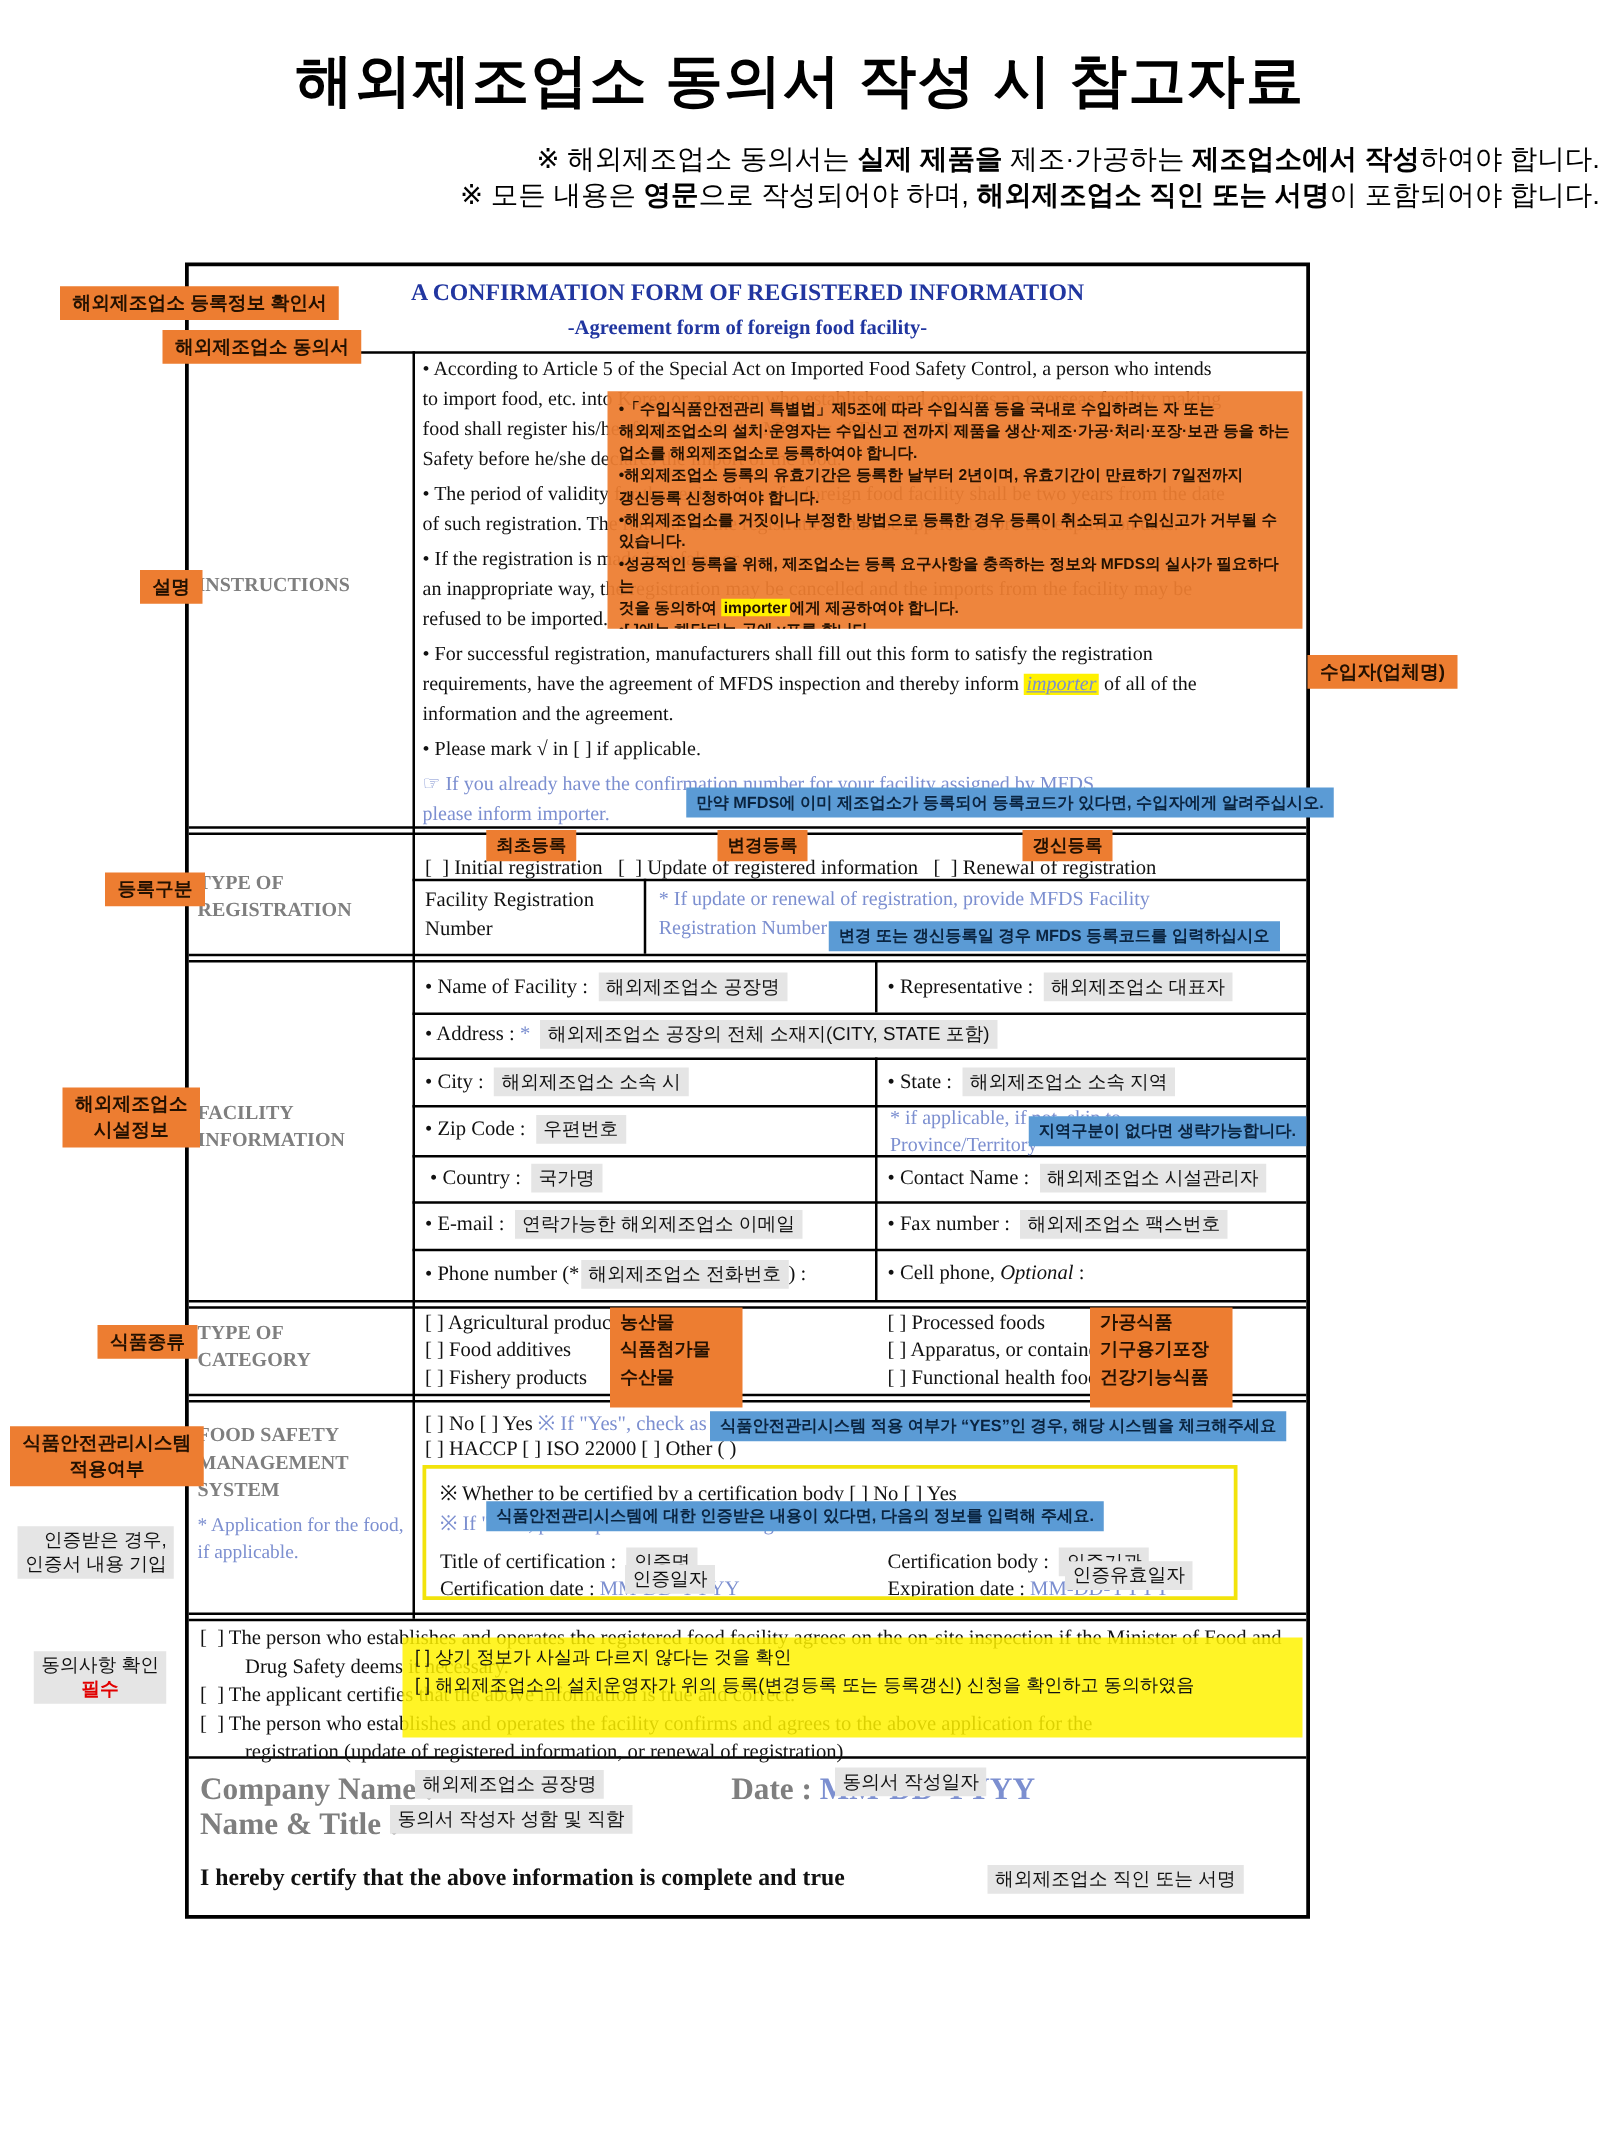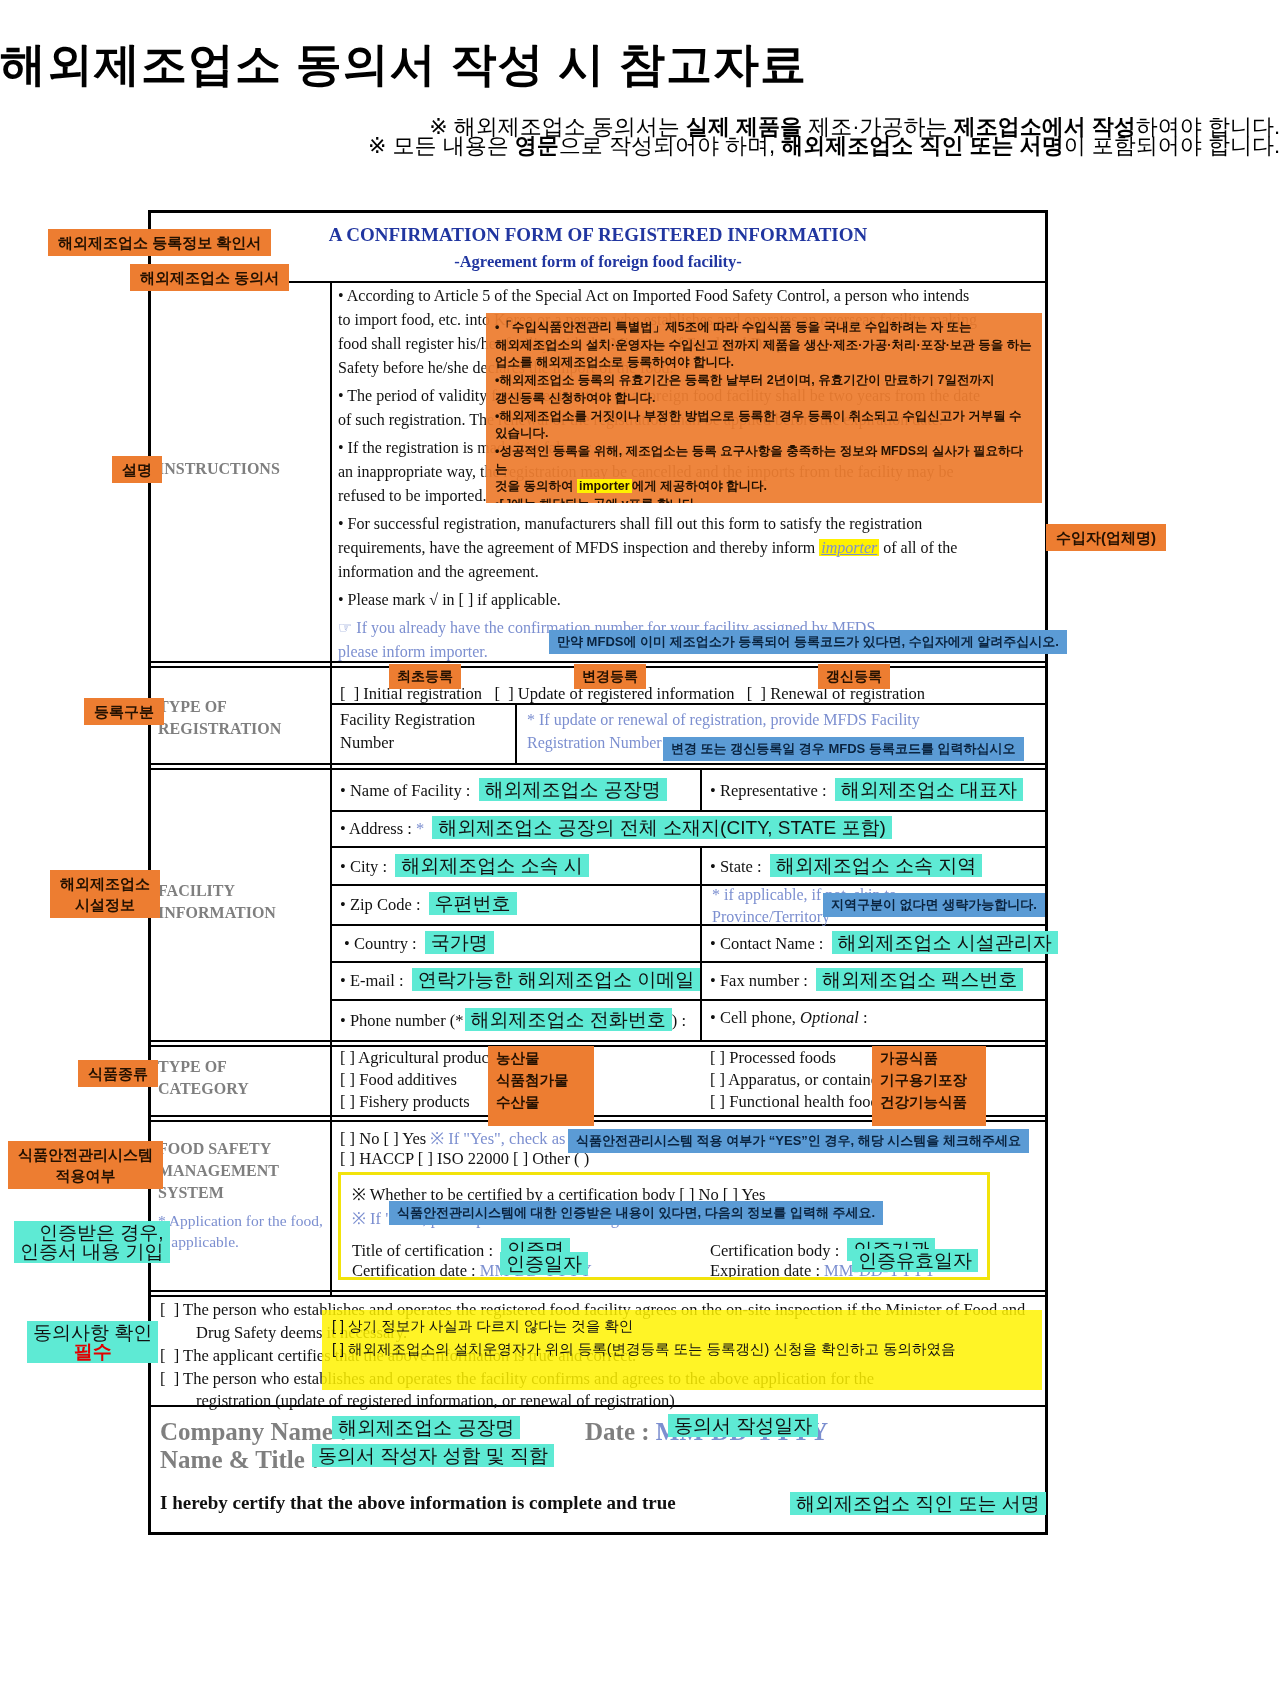--- a/index.html
+++ b/index.html
@@ -3,55 +3,55 @@
 <meta charset="utf-8">
 <style>
   *{margin:0;padding:0;box-sizing:border-box}
   body{background:#ffffff}
   .page{position:relative;width:1280px;height:1707px;background:#fff;overflow:hidden;color:#111}
   .abs{position:absolute}
   .ser{font-family:"Liberation Serif","DejaVu Serif",serif}
   .san{font-family:"Liberation Sans","DejaVu Sans",sans-serif}
   .pre{white-space:pre}
   .preline{white-space:pre-line}
-  .intro-title{top:34px;left:0;width:100%;text-align:left;font-size:46px;font-weight:700;font-family:"Liberation Sans","DejaVu Sans",sans-serif;letter-spacing:1px;color:#000}
+  .intro-title{top:34px;left:0;width:100%;text-align:center;font-size:46px;font-weight:700;font-family:"Liberation Sans","DejaVu Sans",sans-serif;letter-spacing:1px;color:#000}
   .intro-note{left:0;width:100%;text-align:right;font-size:22px;font-family:"Liberation Sans","DejaVu Sans",sans-serif;color:#000}
   .intro-note b{font-weight:700}
   .form-border{left:148px;top:210px;width:900px;height:1325px;border:3px solid #000;background:transparent}
   .hline{height:2px;background:#000}
   .vline{width:2px;background:#000}
   .gray-label{color:#7f7f7f;font-weight:700;font-size:16px;line-height:22px;font-family:"Liberation Serif","DejaVu Serif",serif}
   .blue{color:#7c8fd0}
   .headblue{color:#2136a0;font-weight:700}
   .eng{font-size:16px;line-height:24px;font-family:"Liberation Serif","DejaVu Serif",serif}
   .ipara{margin:0 0 4px 0;white-space:pre-line}
   .frow{font-size:16.5px;white-space:nowrap;font-family:"Liberation Serif","DejaVu Serif",serif}
   .agr{font-size:16.5px;white-space:pre;overflow:hidden;font-family:"Liberation Serif","DejaVu Serif",serif}
   .orange{background:#ed7d31;color:#241100;font-family:"Liberation Sans","DejaVu Sans",sans-serif;font-size:15px;line-height:21px;font-weight:700;padding:3px 10px;white-space:pre-line;text-align:center;z-index:5}
   .orange.small{font-size:14px;padding:2px 8px}
   .cat-block{text-align:left;line-height:22px;padding:1px 8px;height:80px;font-weight:700}
   .inst-overlay{background:rgba(237,125,49,0.94);color:#241100;padding:6px 9px;font-size:12.5px;line-height:17.7px;overflow:hidden;z-index:4;font-weight:600}
   .blue-note{background:#5b9bd5;color:#0a2440;font-family:"Liberation Sans","DejaVu Sans",sans-serif;font-size:13px;line-height:16px;padding:4px 8px;white-space:nowrap;z-index:6;font-weight:600}
-  .hl{background:#5eead4;color:#111;font-family:"Liberation Sans","DejaVu Sans",sans-serif;font-size:19px;line-height:19px;padding:2px 6px;white-space:nowrap;margin-left:4px;display:inline-block}
+  .hl{background:#e5e5e5;color:#111;font-family:"Liberation Sans","DejaVu Sans",sans-serif;font-size:15px;line-height:19px;padding:2px 6px;white-space:nowrap;margin-left:4px;display:inline-block}
   .hl-abs{z-index:5;margin-left:0}
   .hl-xs{background:#fff100;padding:0 2px}
   .imp-hl{background:#fff100;color:#7c8fd0;font-style:italic;text-decoration:underline;padding:0 2px}
   .agr-overlay{background:rgba(255,242,0,0.85);padding:5px 10px;font-size:14.5px;line-height:23px;color:#111;z-index:4}
   .req{color:#e10000;font-weight:700}
   .cert-box{border:3px solid #f2e30b;z-index:2}
   .sig-label{font-size:25px;font-weight:700;color:#7f7f7f;white-space:nowrap}
 </style>
 </head>
 <body>
 
 <div class="page">
 
   <h1 class="abs intro-title">해외제조업소 동의서 작성 시 참고자료</h1>
   <div class="abs intro-note" style="top:112px"><span>※ 해외제조업소 동의서는 </span><b>실제 제품을</b><span> 제조·가공하는 </span><b>제조업소에서 작성</b><span>하여야 합니다.</span></div>
-  <div class="abs intro-note" style="top:131px"><span>※ 모든 내용은 </span><b>영문</b><span>으로 작성되어야 하며, </span><b>해외제조업소 직인 또는 서명</b><span>이 포함되어야 합니다.</span></div>
+  <div class="abs intro-note" style="top:141px"><span>※ 모든 내용은 </span><b>영문</b><span>으로 작성되어야 하며, </span><b>해외제조업소 직인 또는 서명</b><span>이 포함되어야 합니다.</span></div>
 
   <div class="abs form-border"></div>
   <div class="abs hline" style="left:151px;top:281px;width:894px"></div>
   <div class="abs hline" style="left:151px;top:661px;width:894px"></div>
   <div class="abs hline" style="left:151px;top:666px;width:894px"></div>
   <div class="abs hline" style="left:330px;top:703px;width:715px"></div>
   <div class="abs hline" style="left:151px;top:763px;width:894px"></div>
   <div class="abs hline" style="left:151px;top:768px;width:894px"></div>
   <div class="abs hline" style="left:330px;top:810px;width:715px"></div>
   <div class="abs hline" style="left:330px;top:846px;width:715px"></div>

